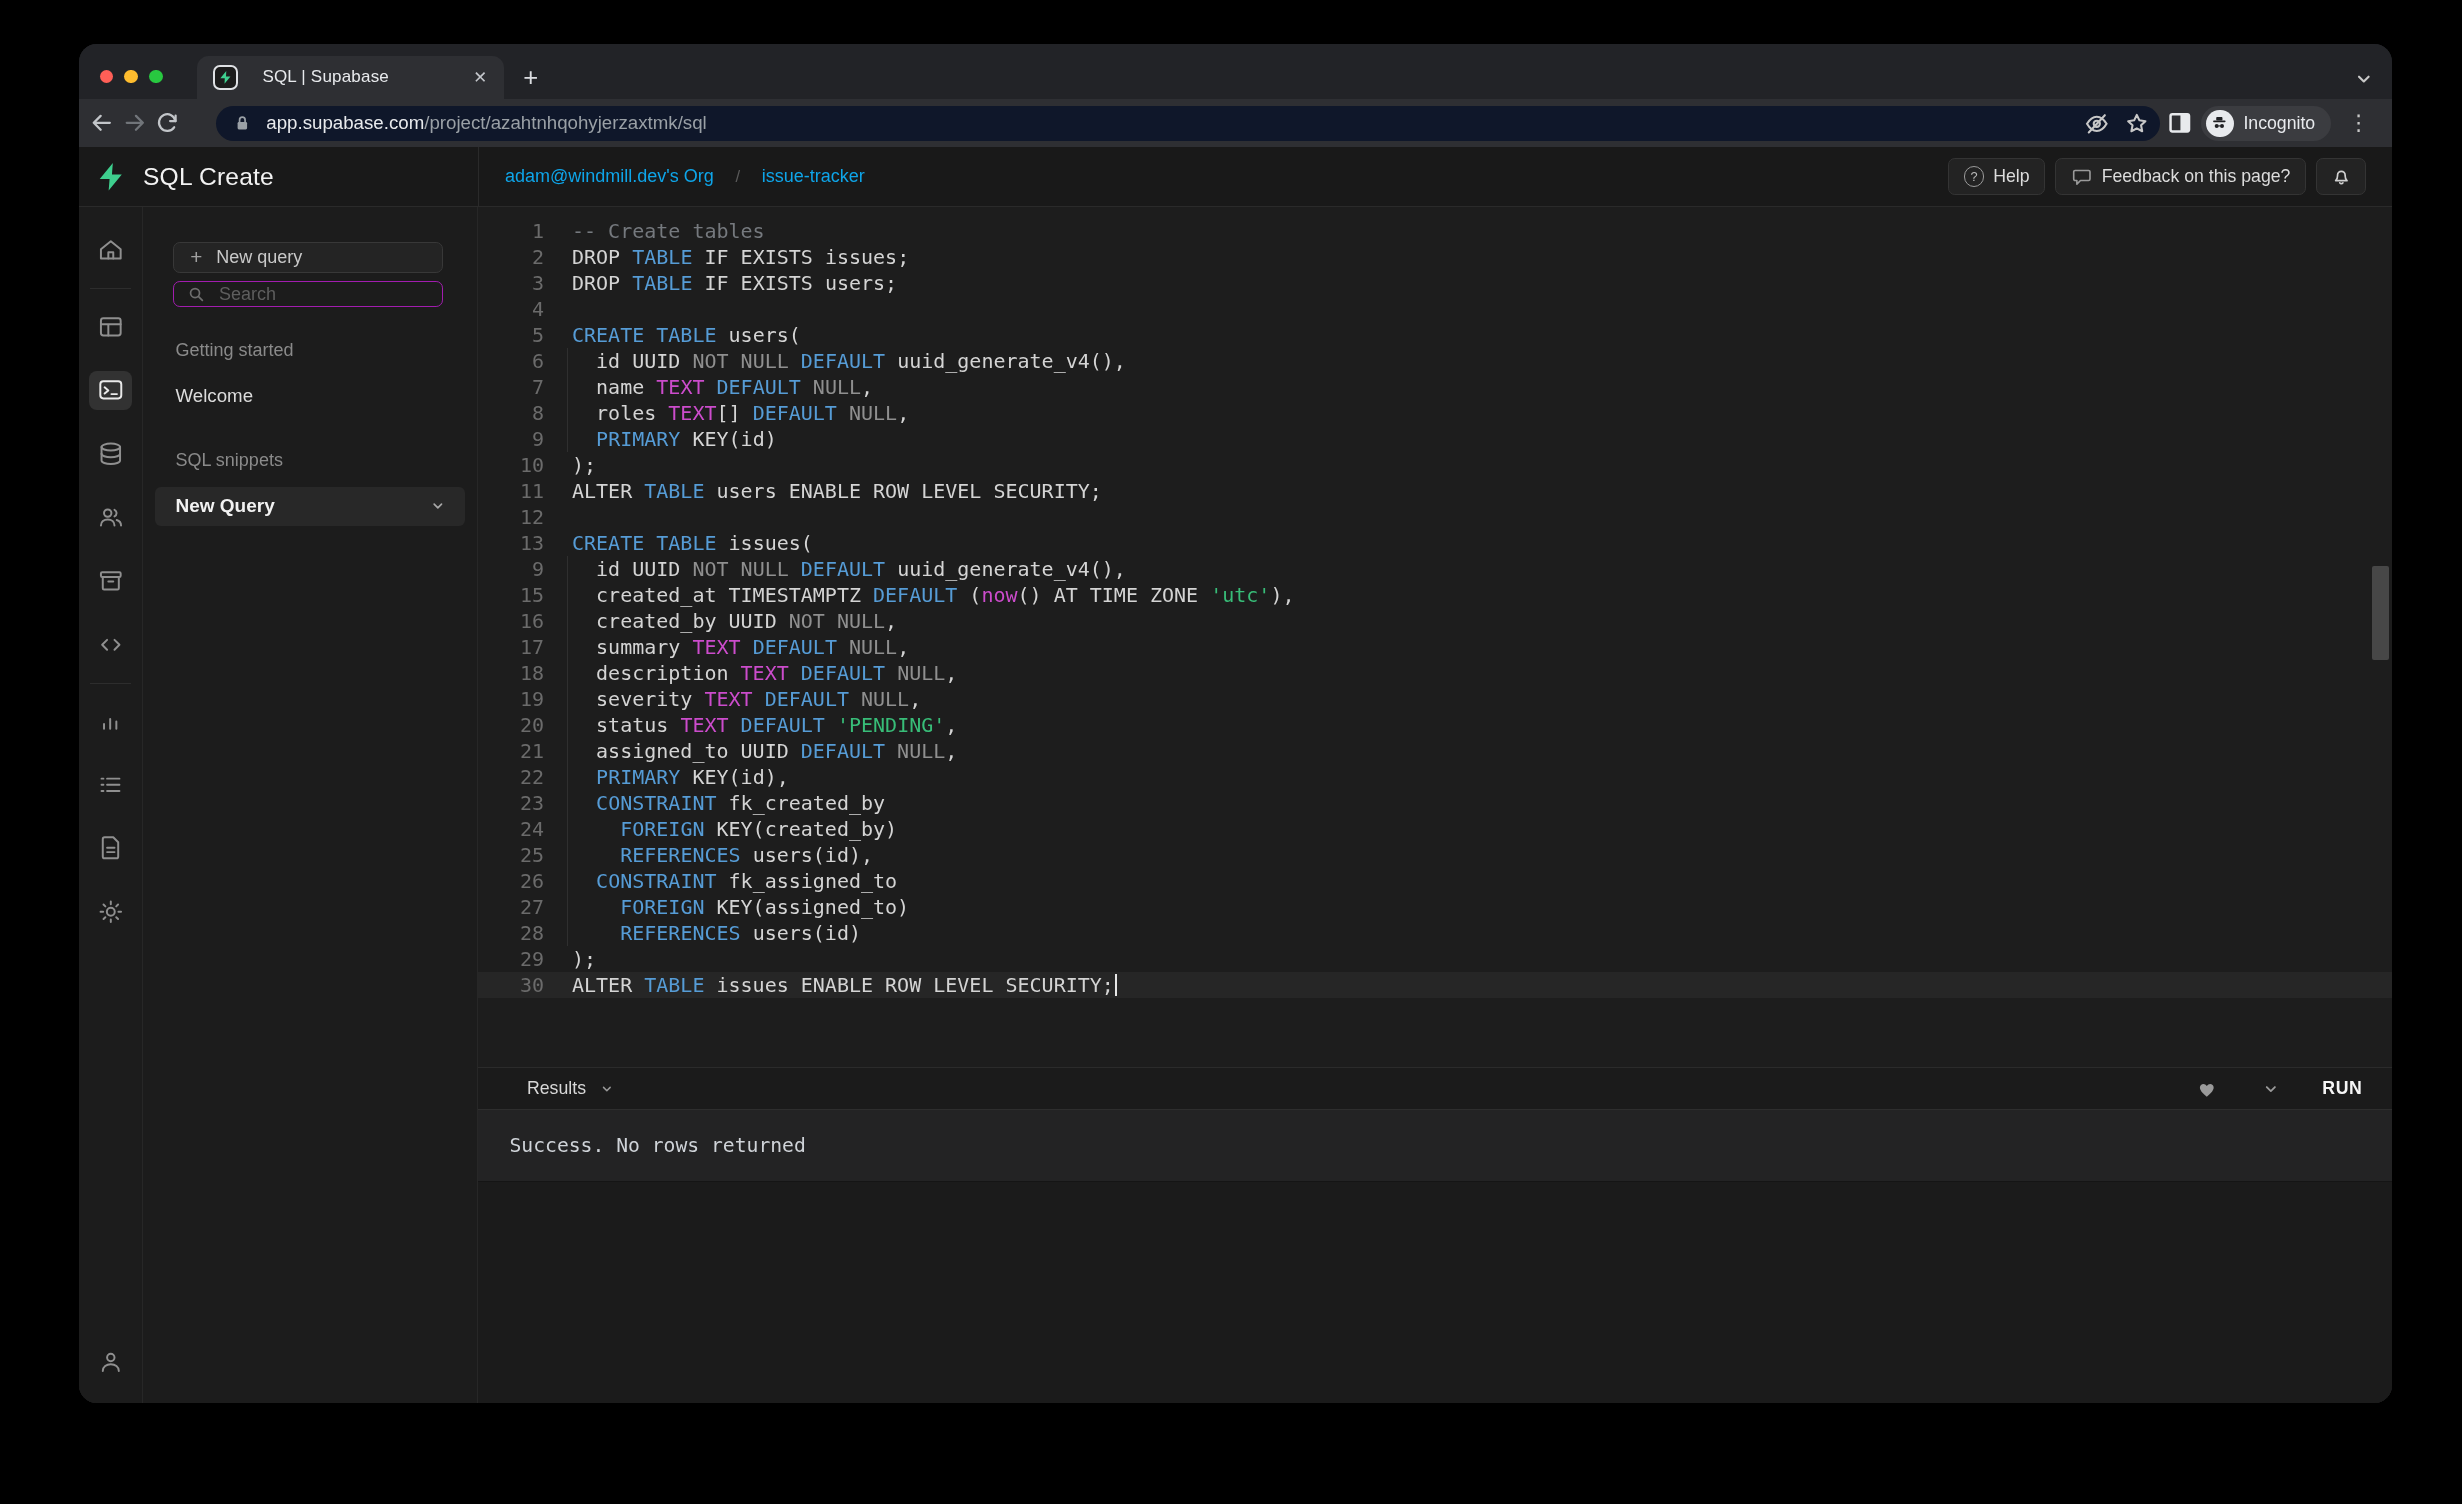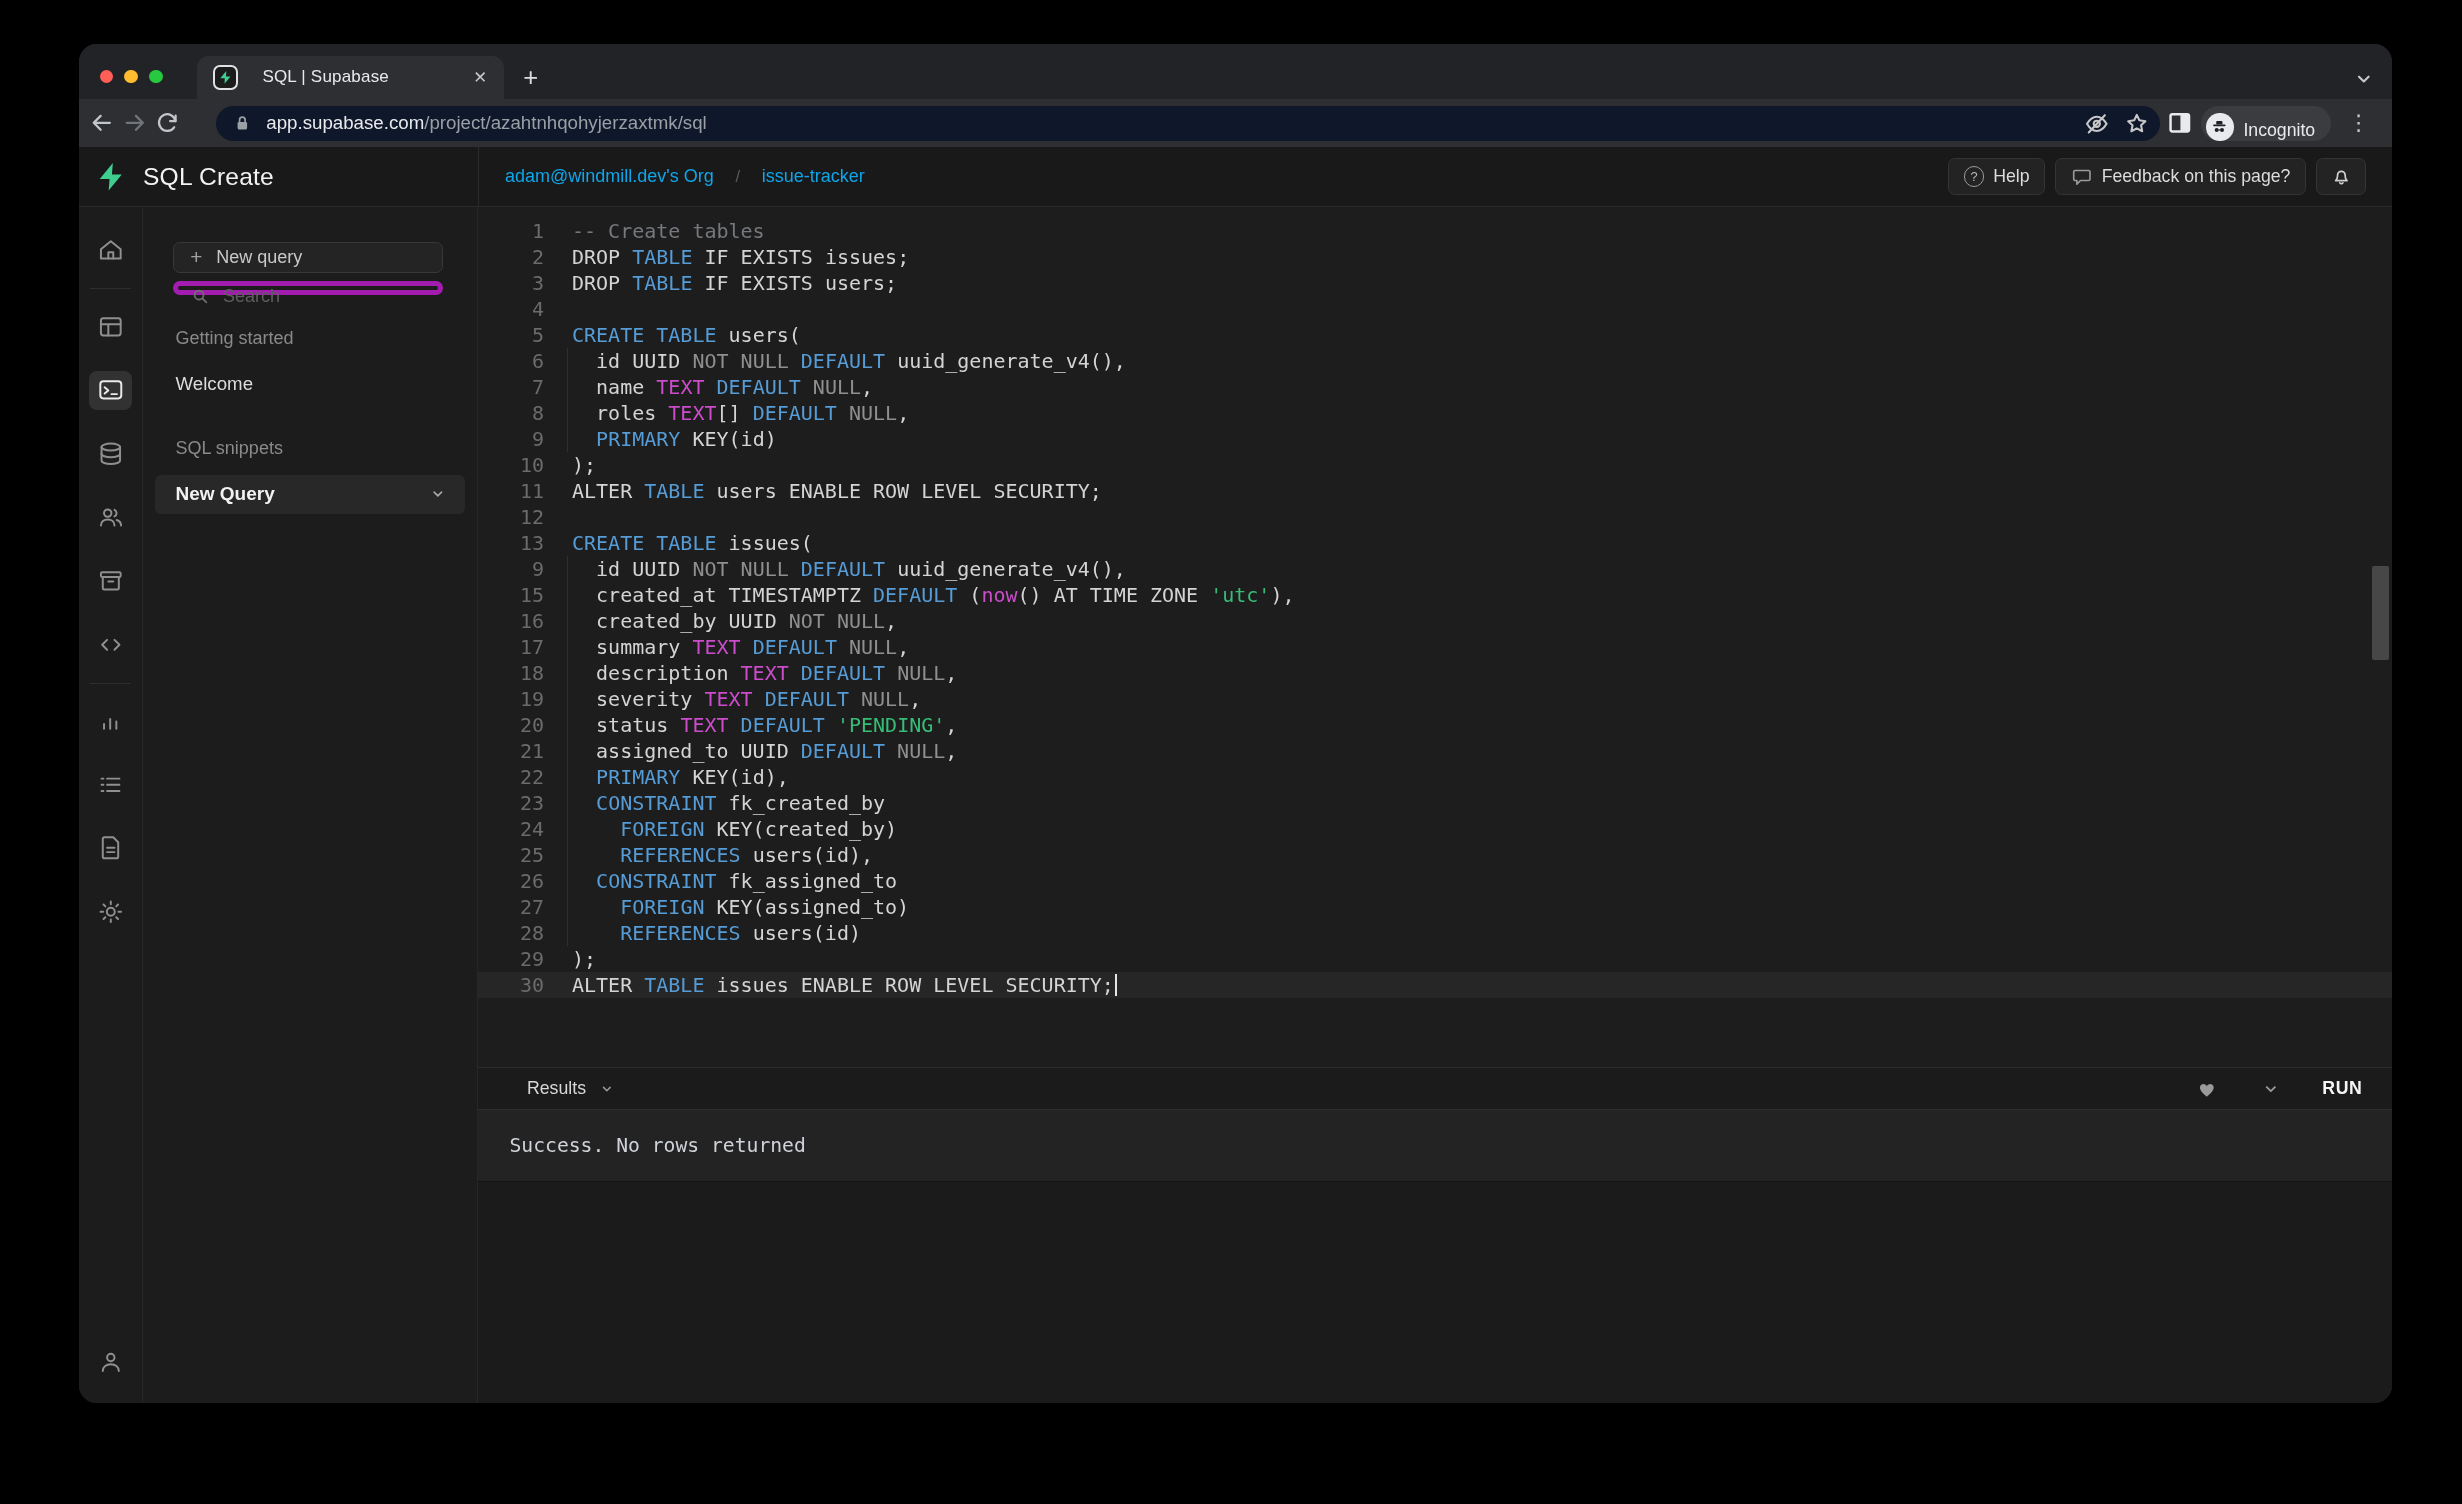--- a/index.html
+++ b/index.html
@@ -32,21 +32,21 @@
   .navbtn { width:33px; height:33px; display:flex; align-items:center; justify-content:center; flex:none; }
   .navbtn.back { margin-left:5.9px; }
   .urlpill { position:absolute; left:137px; top:6.9px; width:1944px; height:35px; border-radius:17.7px;
     background:#0f172a; display:flex; align-items:center; }
   .url { margin-left:13.8px; font-size:18.7px; white-space:nowrap; }
   .url .domain { color:#e8eaed; }
   .url .path { color:#9aa0a6; }
   .pill-right { position:absolute; right:9.9px; display:flex; align-items:center; gap:11.8px; }
   .sidepanel-btn { position:absolute; right:197px; top:8.9px; }
   .incog { position:absolute; right:61px; top:6.9px; height:35px; padding:0 15.8px 0 4.9px; border-radius:17.7px;
-    background:#3b3c40; display:flex; align-items:flex-end; gap:9.9px; }
+    background:#3b3c40; display:flex; align-items:center; gap:9.9px; }
   .incog-circle { width:27.6px; height:27.6px; border-radius:50%; background:#e8eaed;
     display:flex; align-items:center; justify-content:center; }
   .incog-label { font-size:17.7px; color:#e8eaed; }
   .menu-dots { position:absolute; right:19.7px; top:9.9px; width:27.6px; height:27.6px; color:#c7c7c7;
     font-size:21.7px; display:flex; align-items:center; justify-content:center; letter-spacing:0; }
 
   
   .app { height:1256px; display:flex; flex-direction:column; background:#1c1c1c; }
   .appheader { height:60px; flex:none; background:#191919; border-bottom:1px solid #2a2a2a;
     display:flex; align-items:center; position:relative; }
@@ -73,22 +73,22 @@
   .rail-div { width:41px; height:1px; background:#2d2d2d; margin:-5.9px 0 17.7px 0; }
   .rail-item.account { margin-top:auto; margin-bottom:21.7px; }
   .rail-item svg { stroke:currentColor; }
 
   
   .panel { width:335px; flex:none; background:#1c1c1c; border-right:1px solid #272727;
     padding:35px 0 0 0; position:relative; }
   .pbtn { margin:0 35px 0 29.6px; width:270px; height:30.5px; background:#242424; border:1px solid #383838;
     border-radius:6.9px; display:flex; align-items:center; color:#c9c9c9; font-size:18px; }
   .pbtn .plus { margin:0 13.8px 0 16.7px; color:#a0a0a0; font-size:20.7px; }
-  .searchbox { margin:8.9px 35px 0 29.6px; width:270px; height:14px; background:transparent;
-    border:5px solid #a21caf; border-radius:6.9px; display:flex; align-items:flex-start; }
+  .searchbox { margin:8.9px 35px 0 29.6px; width:270px; height:26px; background:transparent;
+    border:1px solid #a21caf; border-radius:6.9px; display:flex; align-items:center; }
   .searchbox .ph { color:#5e5e5e; font-size:18px; margin-left:11.8px; }
   .section-label { margin:33px 0 0 32.5px; color:#8a8a8a; font-size:18px; }
   .panel-item { margin:23.6px 0 0 32.5px; color:#dcdcdc; font-size:18.7px; }
   .snippet-row { margin:15.8px 11.8px 0 11.8px; height:39px; background:#282828; border-radius:5.9px;
     display:flex; align-items:center; justify-content:space-between; padding:0 17.7px 0 20.7px; }
   .snippet-name { color:#f2f2f2; font-size:19px; font-weight:700; }
 
   
   .editor { flex:1; min-width:0; display:flex; flex-direction:column; background:#1d1d1d; position:relative; }
   .code { height:860px; flex:none; padding-top:10.8px; overflow:hidden; position:relative;

